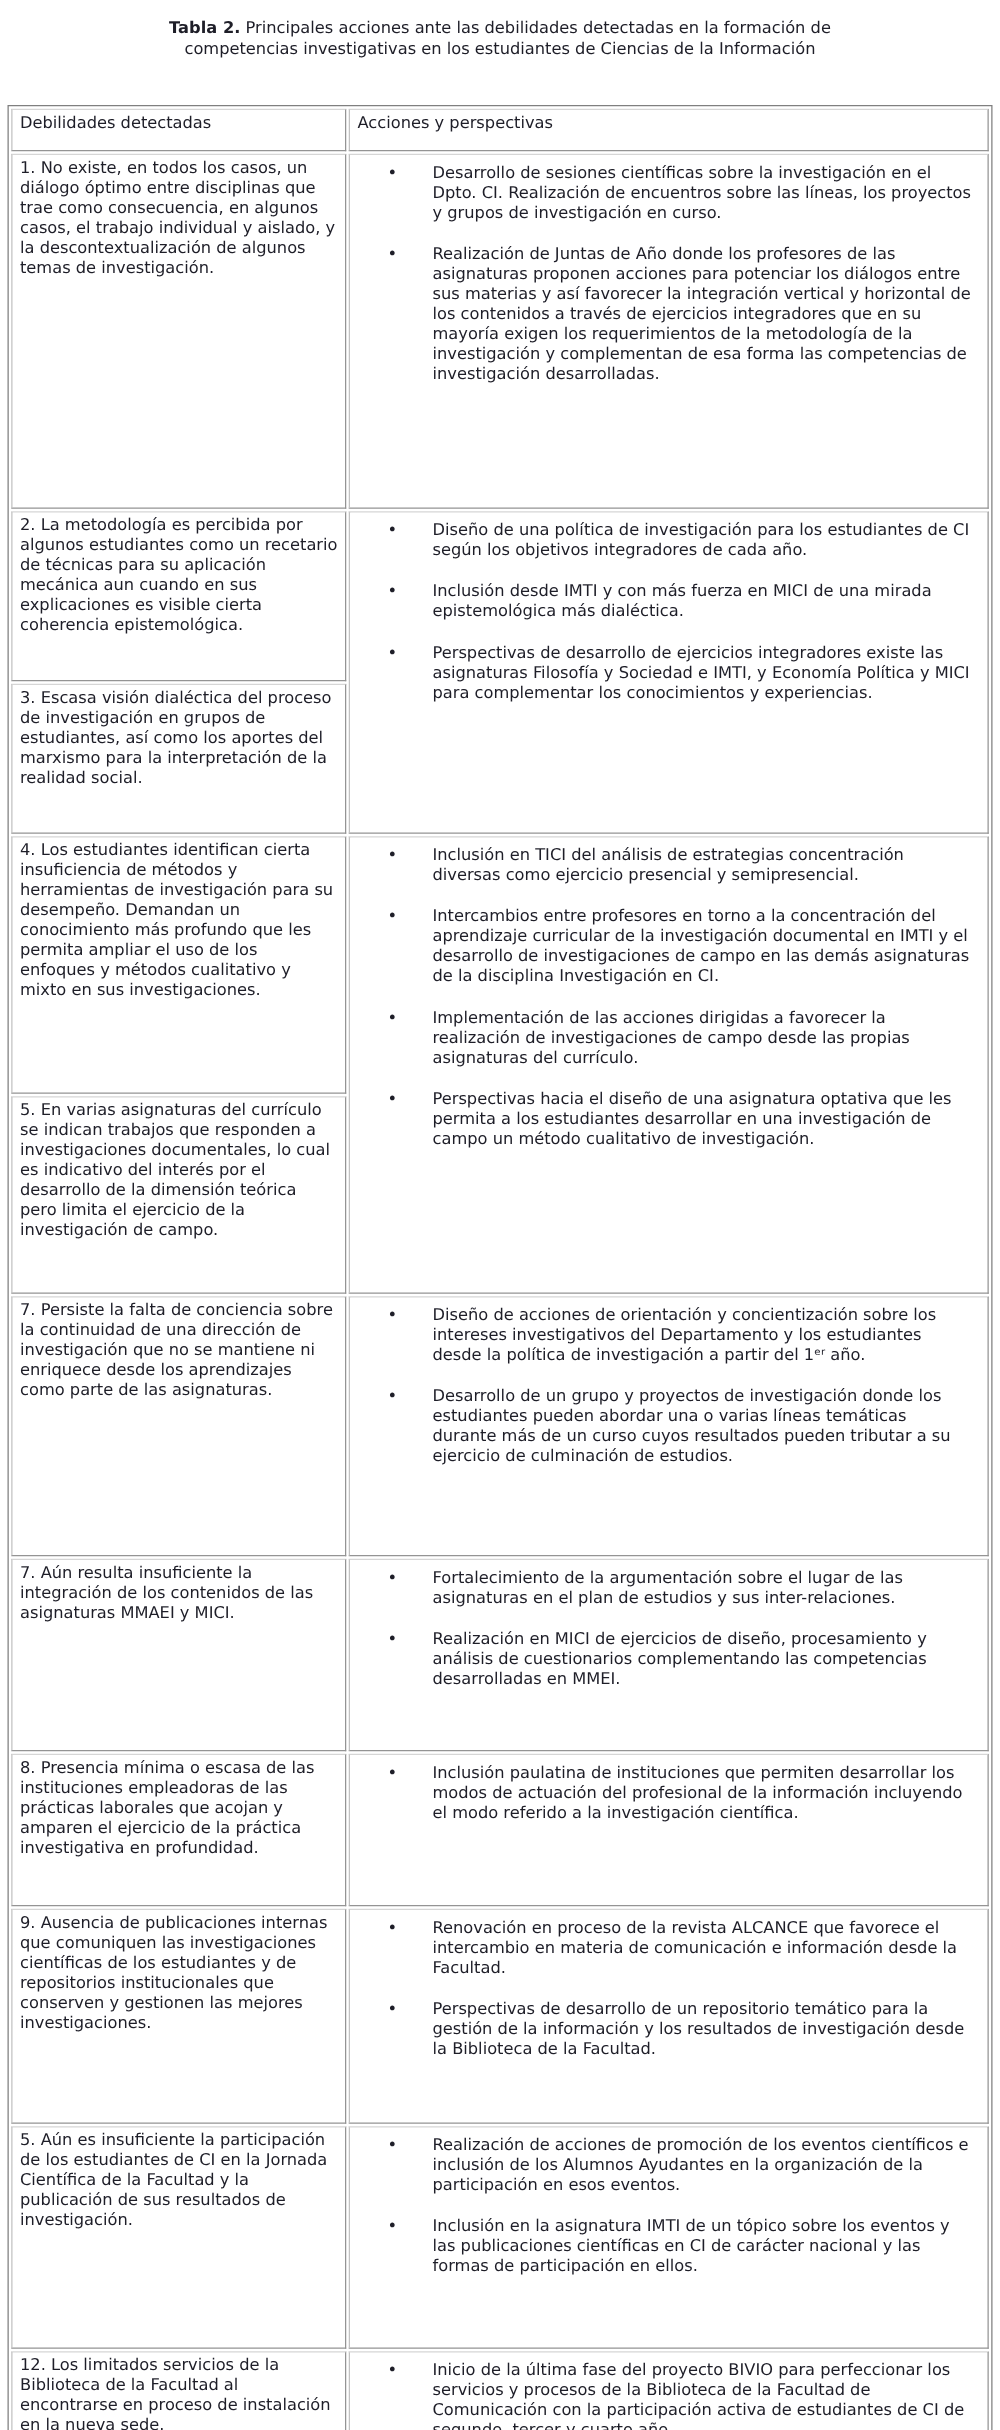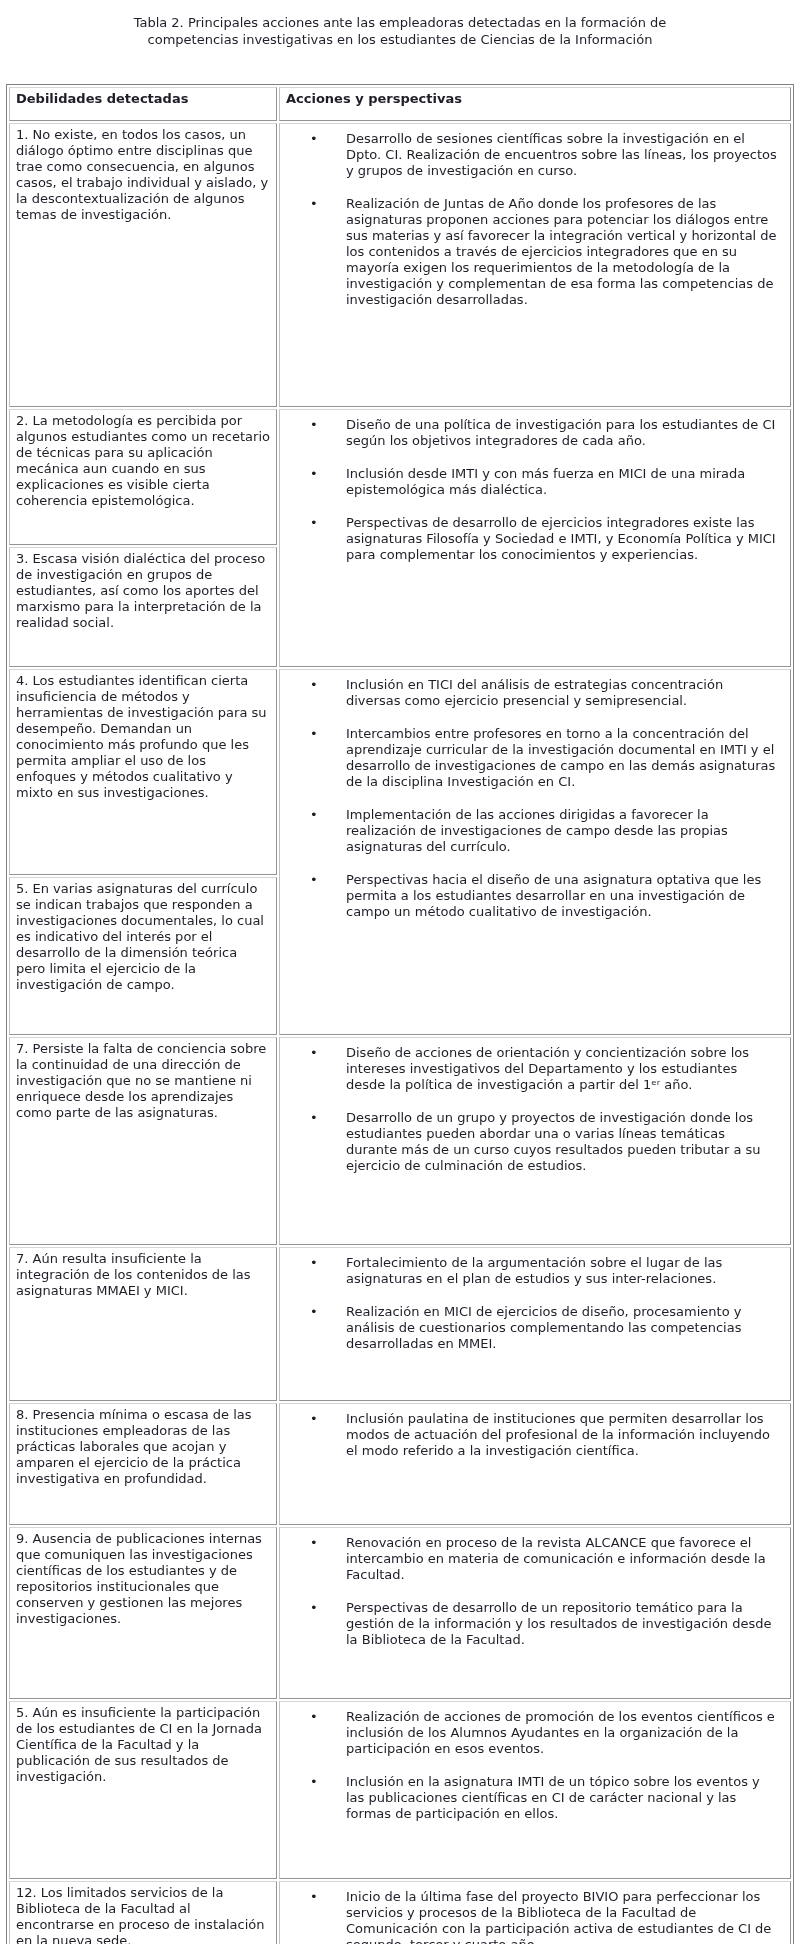--- a/index.html
+++ b/index.html
@@ -15,40 +15,40 @@
     padding: 14px 6px 8px 6px;
     background: #ffffff;
   }
   .table-title {
     max-width: 610px;
     margin: 0 auto 36px auto;
     text-align: center;
     font-size: 13px;
     line-height: 17px;
   }
-  .table-title b { font-weight: normal; }
+  .table-title b { font-weight: bold; }
   table.main {
     width: 788px;
     border-collapse: separate;
     border-spacing: 2px;
     border: 1px solid #7f7f7f;
     background: #ffffff;
     table-layout: fixed;
     font-size: 13px;
     line-height: 16px;
   }
   col.c1 { width: 268px; }
   td {
     border: 1px solid;
     border-color: #d6d6d6 #949494 #949494 #c2c2c2;
     vertical-align: top;
     padding: 3px 6px 3px 6px;
     overflow: hidden;
   }
-  tr.header-row td { height: 26px; font-weight: bold; }
+  tr.header-row td { height: 26px; }
   td.w { }
   td.a { }
   ul.actions {
     list-style: none;
     margin: 4px 0 0 0;
     padding: 0 4px 0 24px;
   }
   ul.actions li {
     position: relative;
     padding-left: 36px;
@@ -60,21 +60,21 @@
     left: 0;
     top: 0;
   }
   ul.actions li:last-child { margin-bottom: 0; }
 </style>
 </head>
 <body>
 
 <div class="page">
 
-  <p class="table-title"><b>Tabla 2.</b> <span>Principales acciones ante las empleadoras detectadas en la formación de competencias investigativas en los estudiantes de Ciencias de la Información</span></p>
+  <p class="table-title"><b>Tabla 2.</b> <span>Principales acciones ante las debilidades detectadas en la formación de competencias investigativas en los estudiantes de Ciencias de la Información</span></p>
 
   <table class="main">
     <colgroup>
         <col class="c1">
         <col class="c2">
       </colgroup>
 
     <tbody>
         <tr class="header-row">
       <td>Debilidades detectadas</td>

